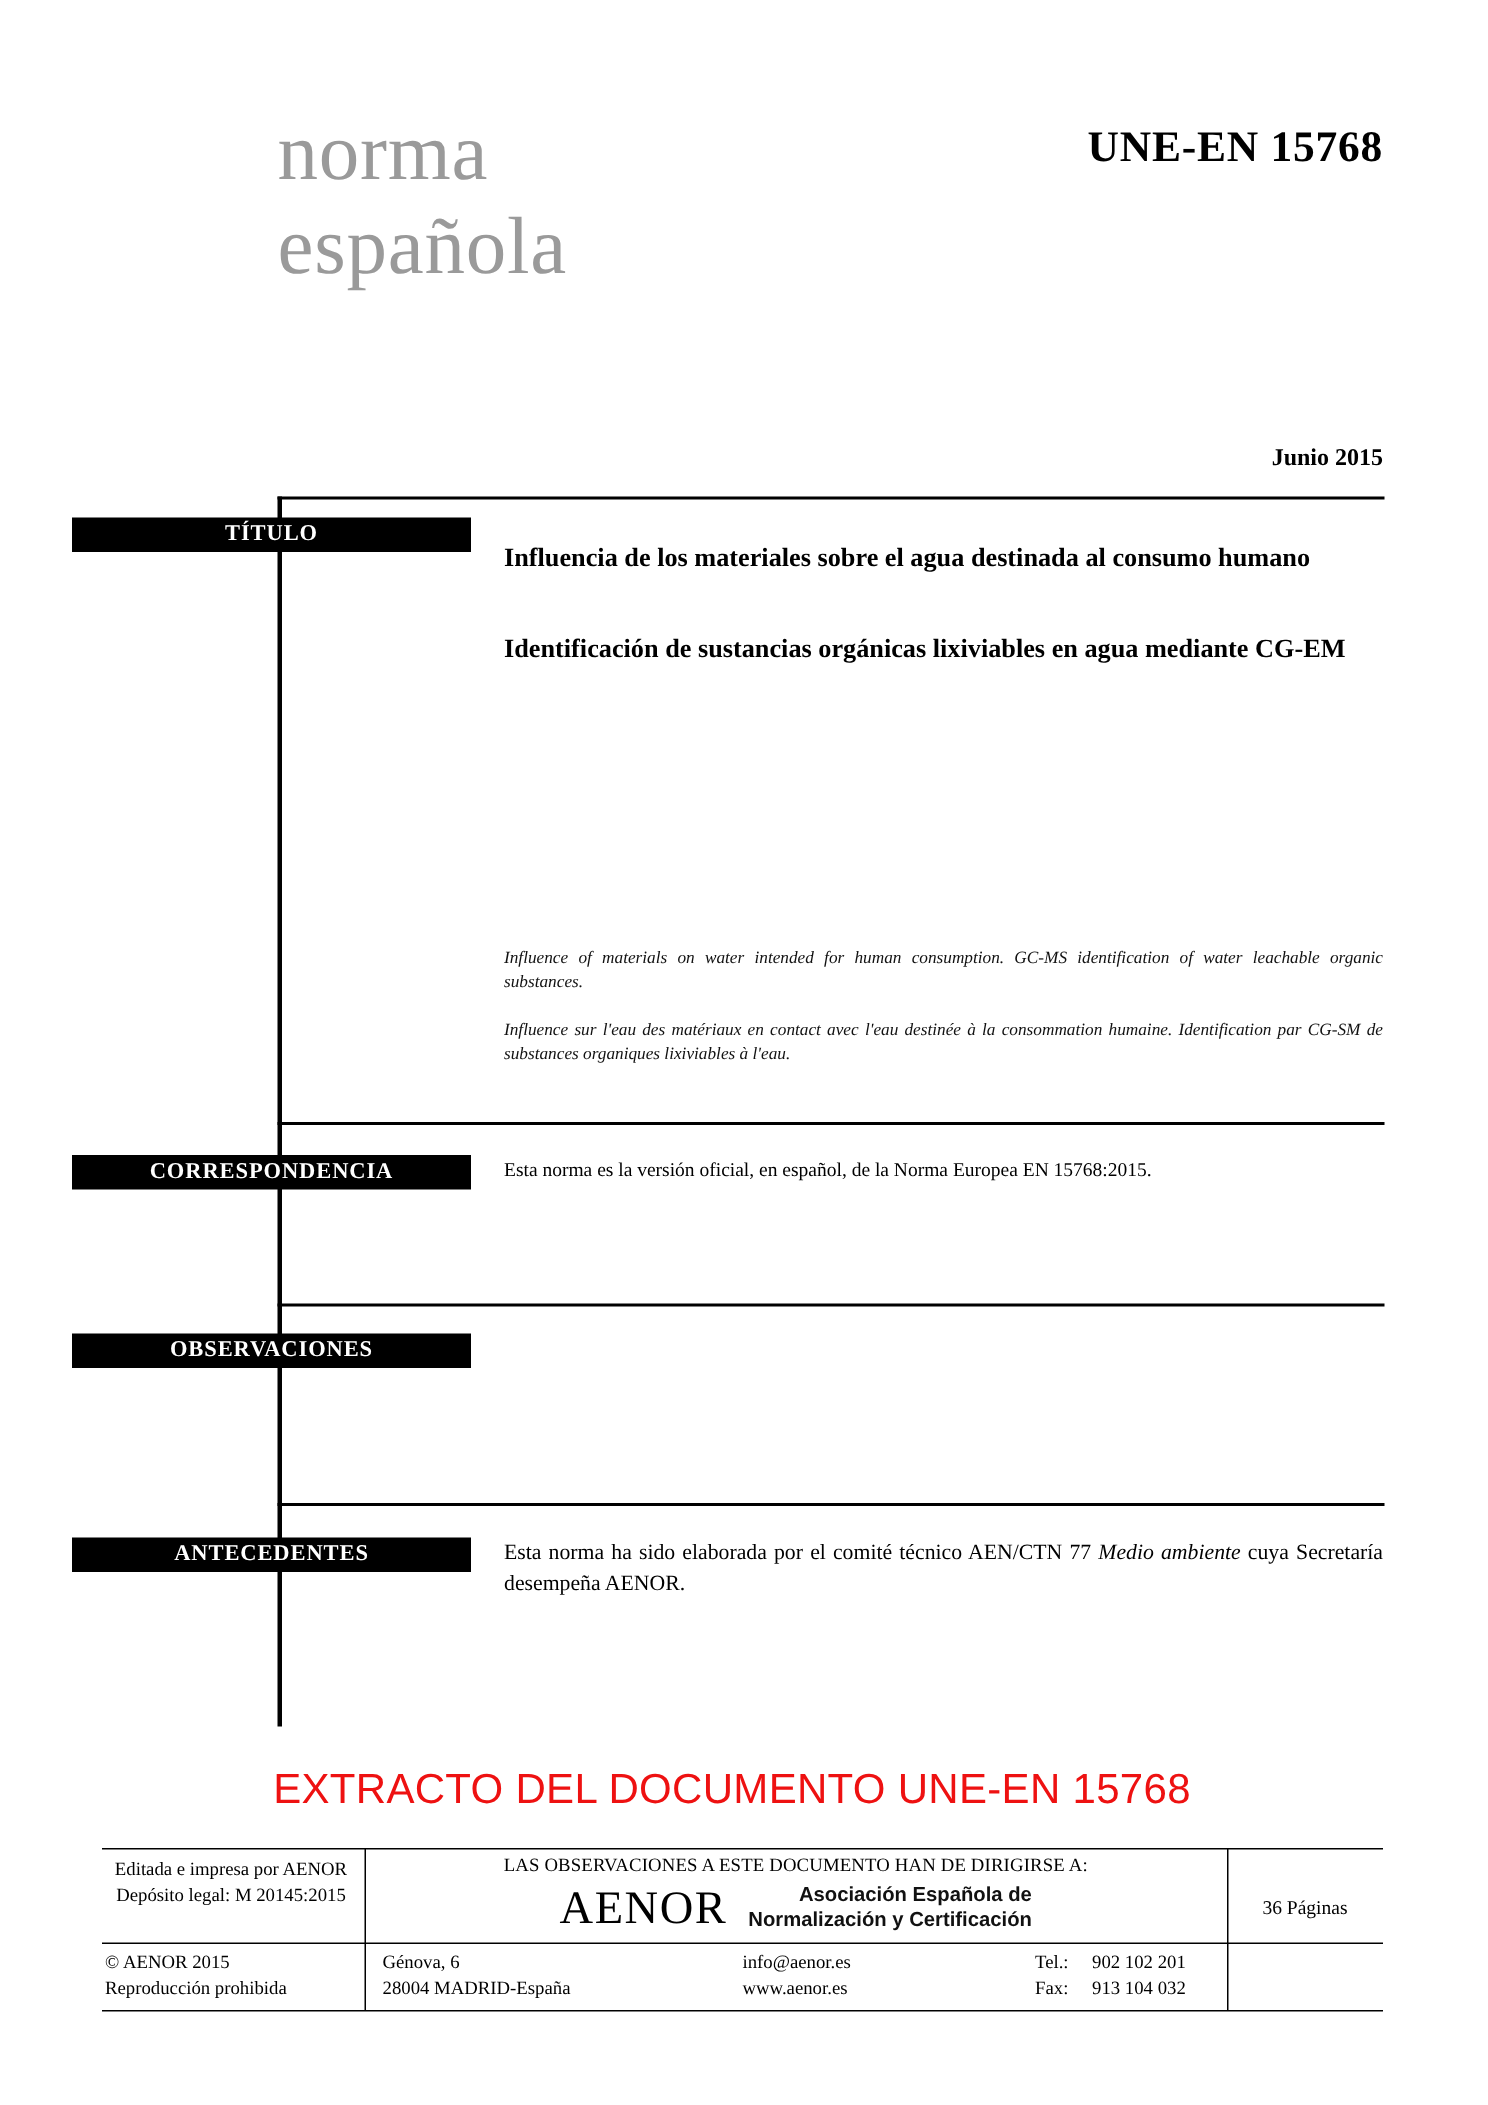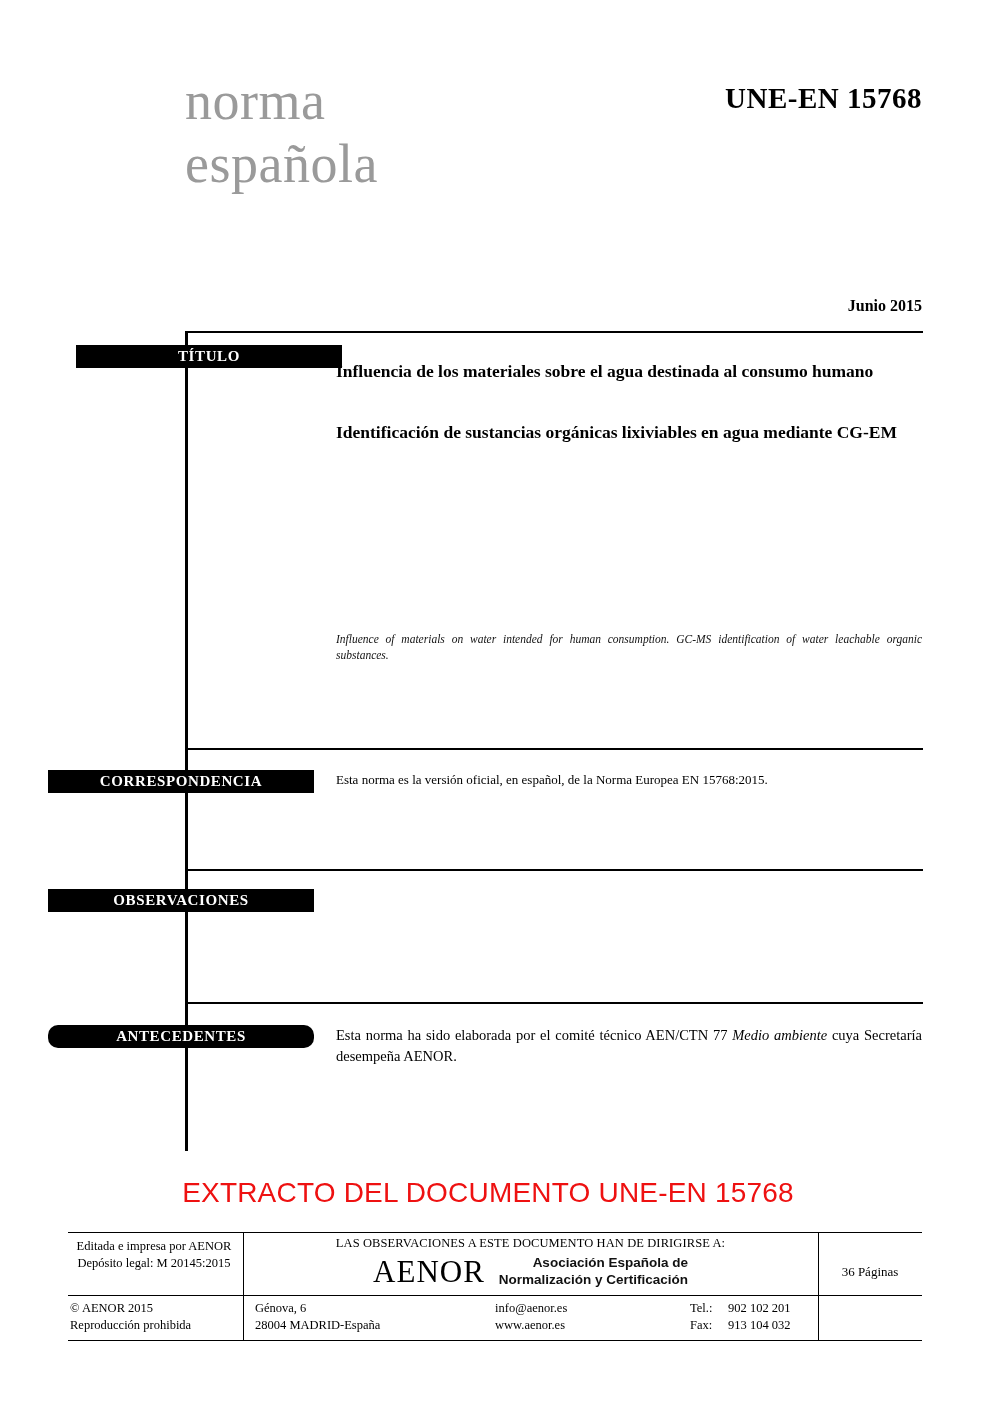--- a/index.html
+++ b/index.html
@@ -90,24 +90,24 @@
     color: #ffffff;
     font-family: "Liberation Serif", serif;
     font-weight: bold;
     font-size: 15px;
     letter-spacing: 0.6px;
     display: flex;
     align-items: center;
     justify-content: center;
     box-sizing: border-box;
   }
-  .tag.titulo { top: 345px; margin-left: 28px; }
+  .tag.titulo { top: 345px; }
   .tag.correspondencia { top: 770px; }
   .tag.observaciones { top: 889px; }
-  .tag.antecedentes { top: 1025px; border-radius: 10px; }
+  .tag.antecedentes { top: 1025px; }
 
   
   .body-block {
     position: absolute;
     left: 336px;
     width: 586px;
   }
 
   .title-main {
     top: 344px;
@@ -298,20 +298,21 @@
   <div class="hrule r1"></div>
   <div class="vrule"></div>
   <div class="hrule r2"></div>
   <div class="hrule r3"></div>
   <div class="hrule r4"></div>
 
   <div class="tag titulo">TÍTULO</div>
   <div class="body-block title-main">Influencia de los materiales sobre el agua destinada al consumo humano</div>
   <div class="body-block title-sub">Identificación de sustancias orgánicas lixiviables en agua mediante CG-EM</div>
   <div class="body-block title-en">Influence of materials on water intended for human consumption. GC-MS identification of water leachable organic substances.</div>
+  <div class="body-block title-fr">Influence sur l'eau des matériaux en contact avec l'eau destinée à la consommation humaine. Identification par CG-SM de substances organiques lixiviables à l'eau.</div>
 
   <div class="tag correspondencia">CORRESPONDENCIA</div>
   <div class="body-block corr-text">Esta norma es la versión oficial, en español, de la Norma Europea EN 15768:2015.</div>
 
   <div class="tag observaciones">OBSERVACIONES</div>
   <div class="body-block obs-text"></div>
 
   <div class="tag antecedentes">ANTECEDENTES</div>
   <div class="body-block ante-text"><span>Esta norma ha sido elaborada por el comité técnico AEN/CTN 77 </span><span class="ital">Medio ambiente</span><span> cuya Secretaría desempeña AENOR.</span></div>
 

